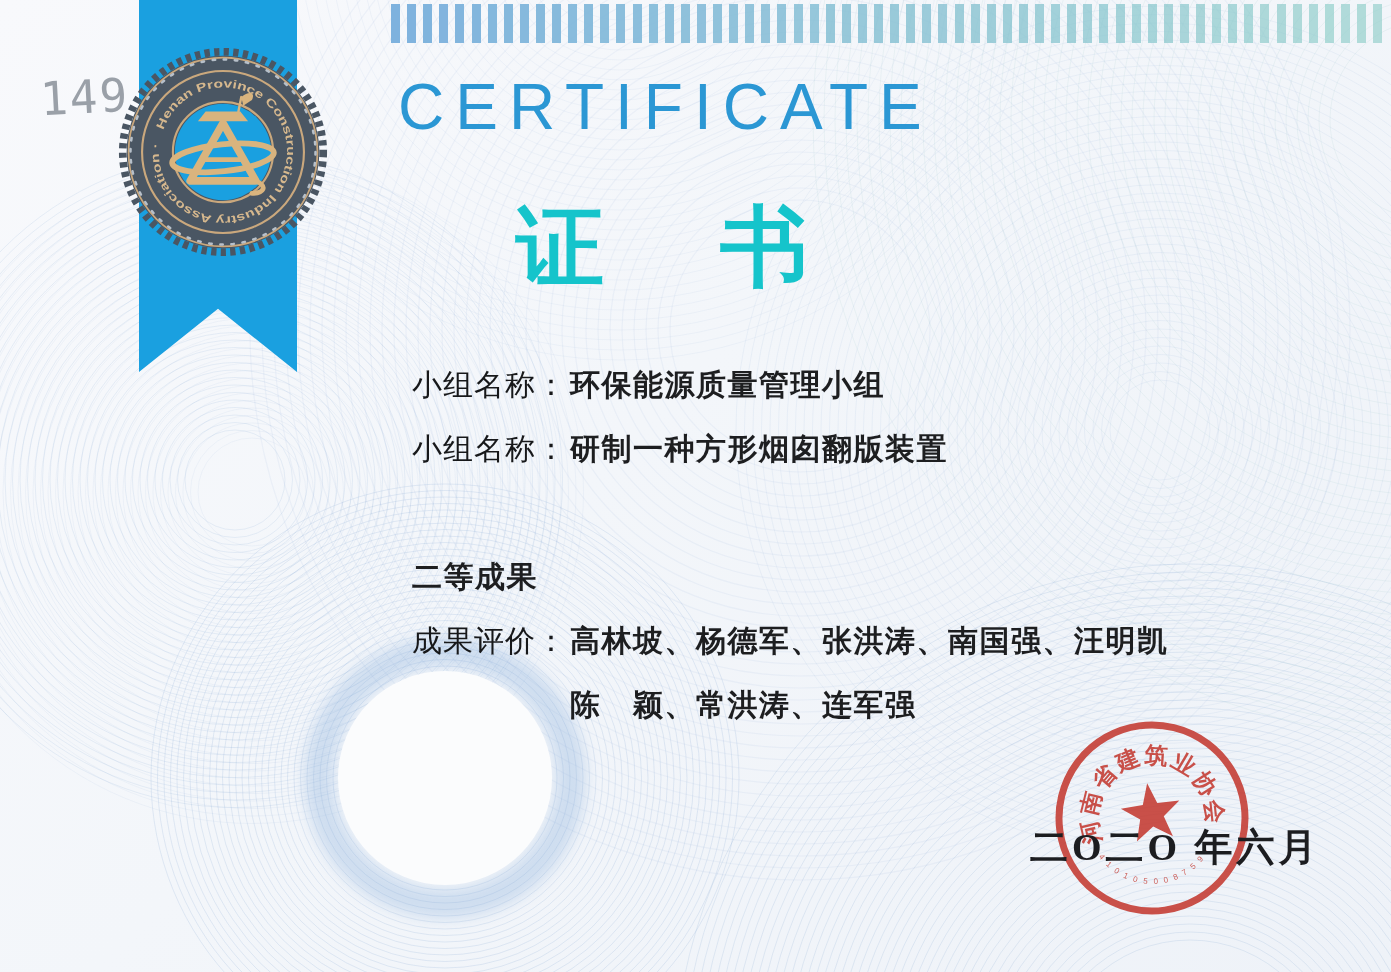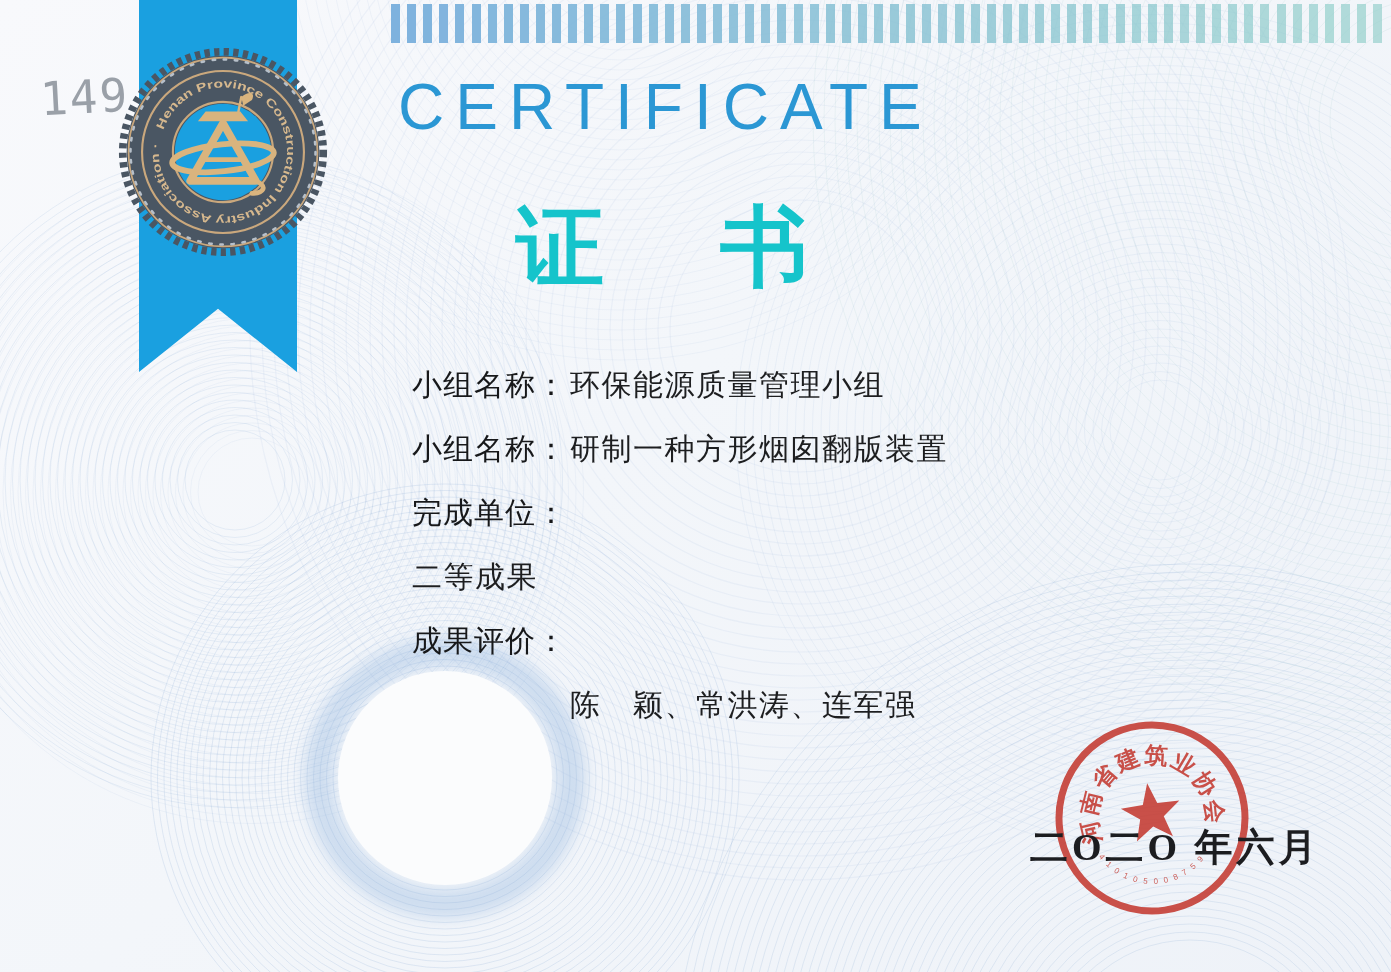--- a/index.html
+++ b/index.html
@@ -36,21 +36,21 @@
     font-size:88px;font-weight:700;letter-spacing:116px;color:#15c4cb;
     white-space:nowrap;
   }
   
   .fields{position:absolute;left:412px;top:353px;z-index:4;width:760px;}
   .field-row{display:flex;align-items:center;height:64px;}
   .field-label{
     width:158px;flex:0 0 158px;font-size:30px;font-weight:400;color:#17181a;
     letter-spacing:1px;white-space:nowrap;
   }
-  .field-value{font-size:30px;font-weight:400;color:#1d1e20;letter-spacing:1.5px;white-space:nowrap;}
+  .field-value{font-size:30px;font-weight:700;color:#1d1e20;letter-spacing:1.5px;white-space:nowrap;}
   
   .stamp{position:absolute;left:1052px;top:718px;width:200px;height:200px;z-index:5;
          opacity:.88;transform:rotate(-8deg);}
   .date{
     position:absolute;left:1030px;top:822px;z-index:6;
     font-family:"Liberation Serif","DejaVu Serif",serif;
     font-size:38px;font-weight:700;color:#1c1d20;letter-spacing:4px;white-space:nowrap;
   }
 </style>
 </head>
@@ -487,27 +487,27 @@
   <div class="fields">
     <div class="field-row">
       <span class="field-label">小组名称：</span>
       <span class="field-value">环保能源质量管理小组</span>
     </div>
     <div class="field-row">
       <span class="field-label">小组名称：</span>
       <span class="field-value">研制一种方形烟囱翻版装置</span>
     </div>
     <div class="field-row">
-      <span class="field-label">完成单位：</span>
     </div>
     <div class="field-row">
       <span class="field-value">二等成果</span>
     </div>
     <div class="field-row">
       <span class="field-label">成果评价：</span>
+      <span class="field-value">高林坡、杨德军、张洪涛、南国强、汪明凯</span>
     </div>
     <div class="field-row">
       <span class="field-label"></span>
       <span class="field-value">陈　颖、常洪涛、连军强</span>
     </div>
   </div>
 
   <svg class="stamp" viewBox="0 0 200 200">
     <circle cx="100" cy="100" r="93" fill="none" stroke="#c43a31" stroke-width="7"></circle>
     <path d="M100,65 L107.3,85.9 L129.5,86.4 L111.9,99.9 L118.2,121.1 L100,108.5

